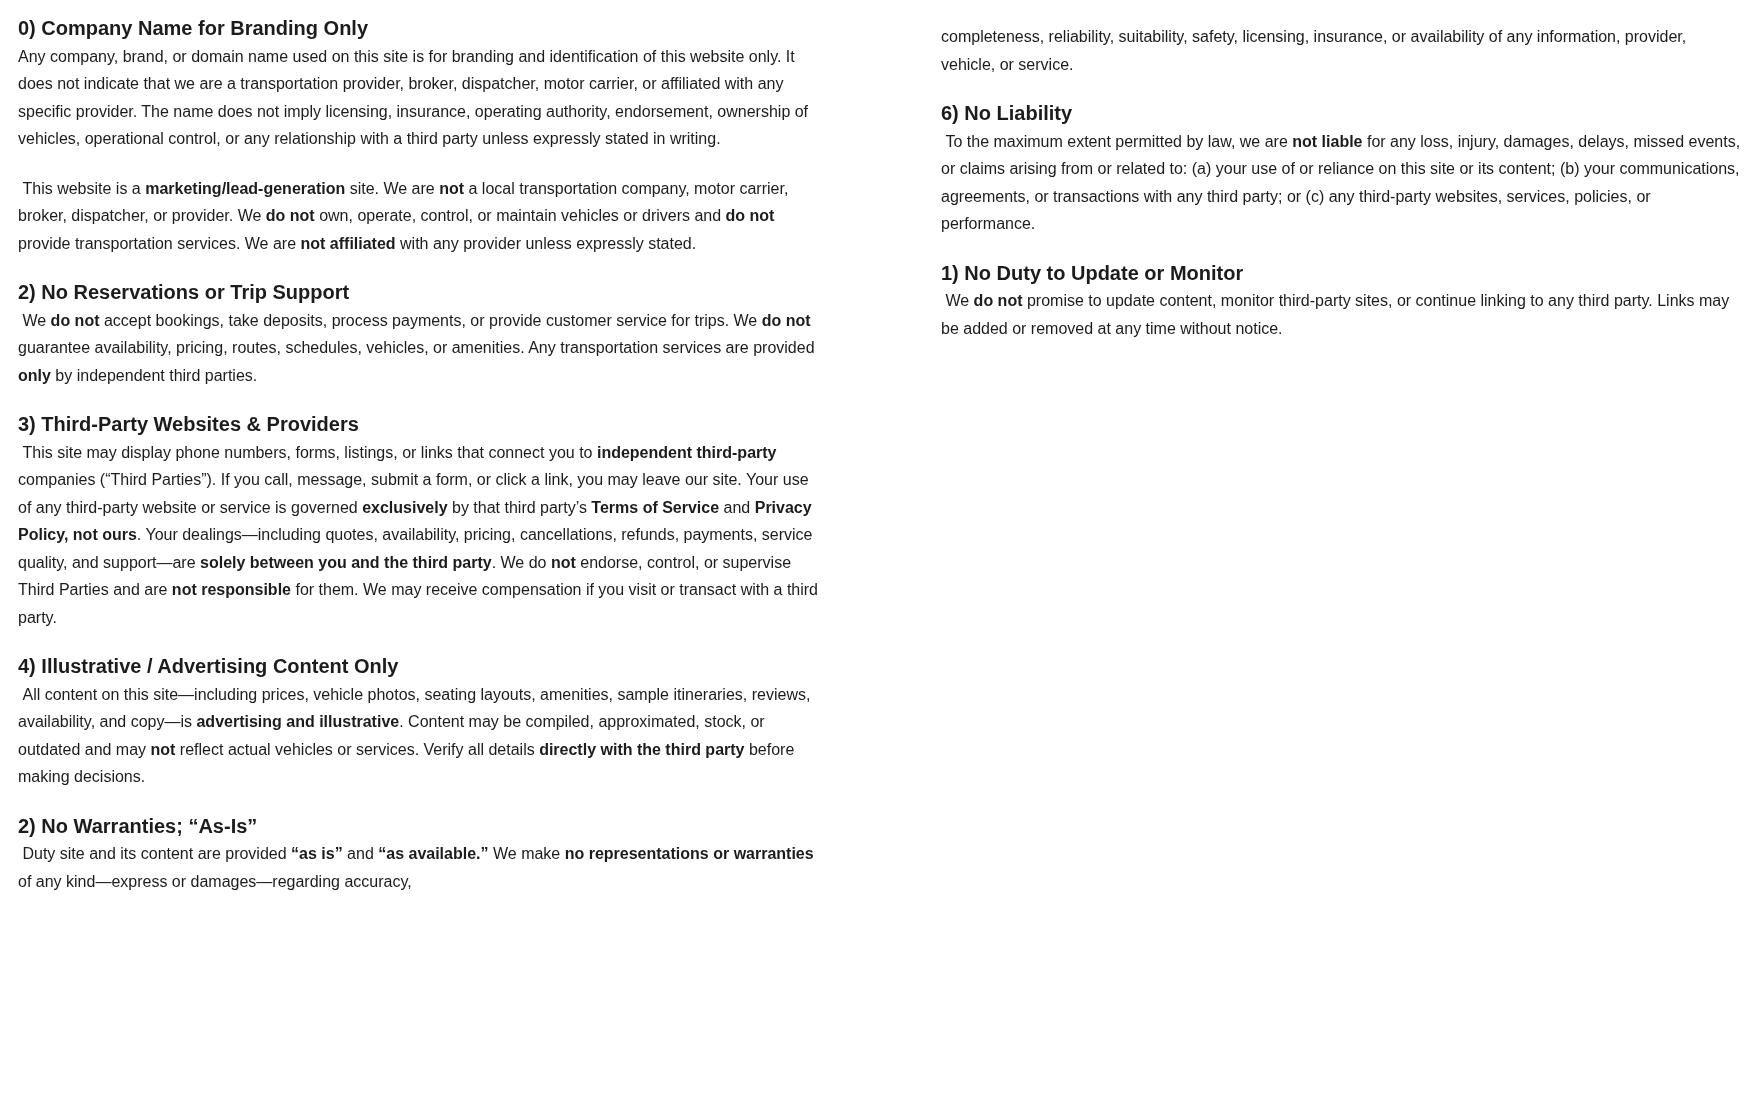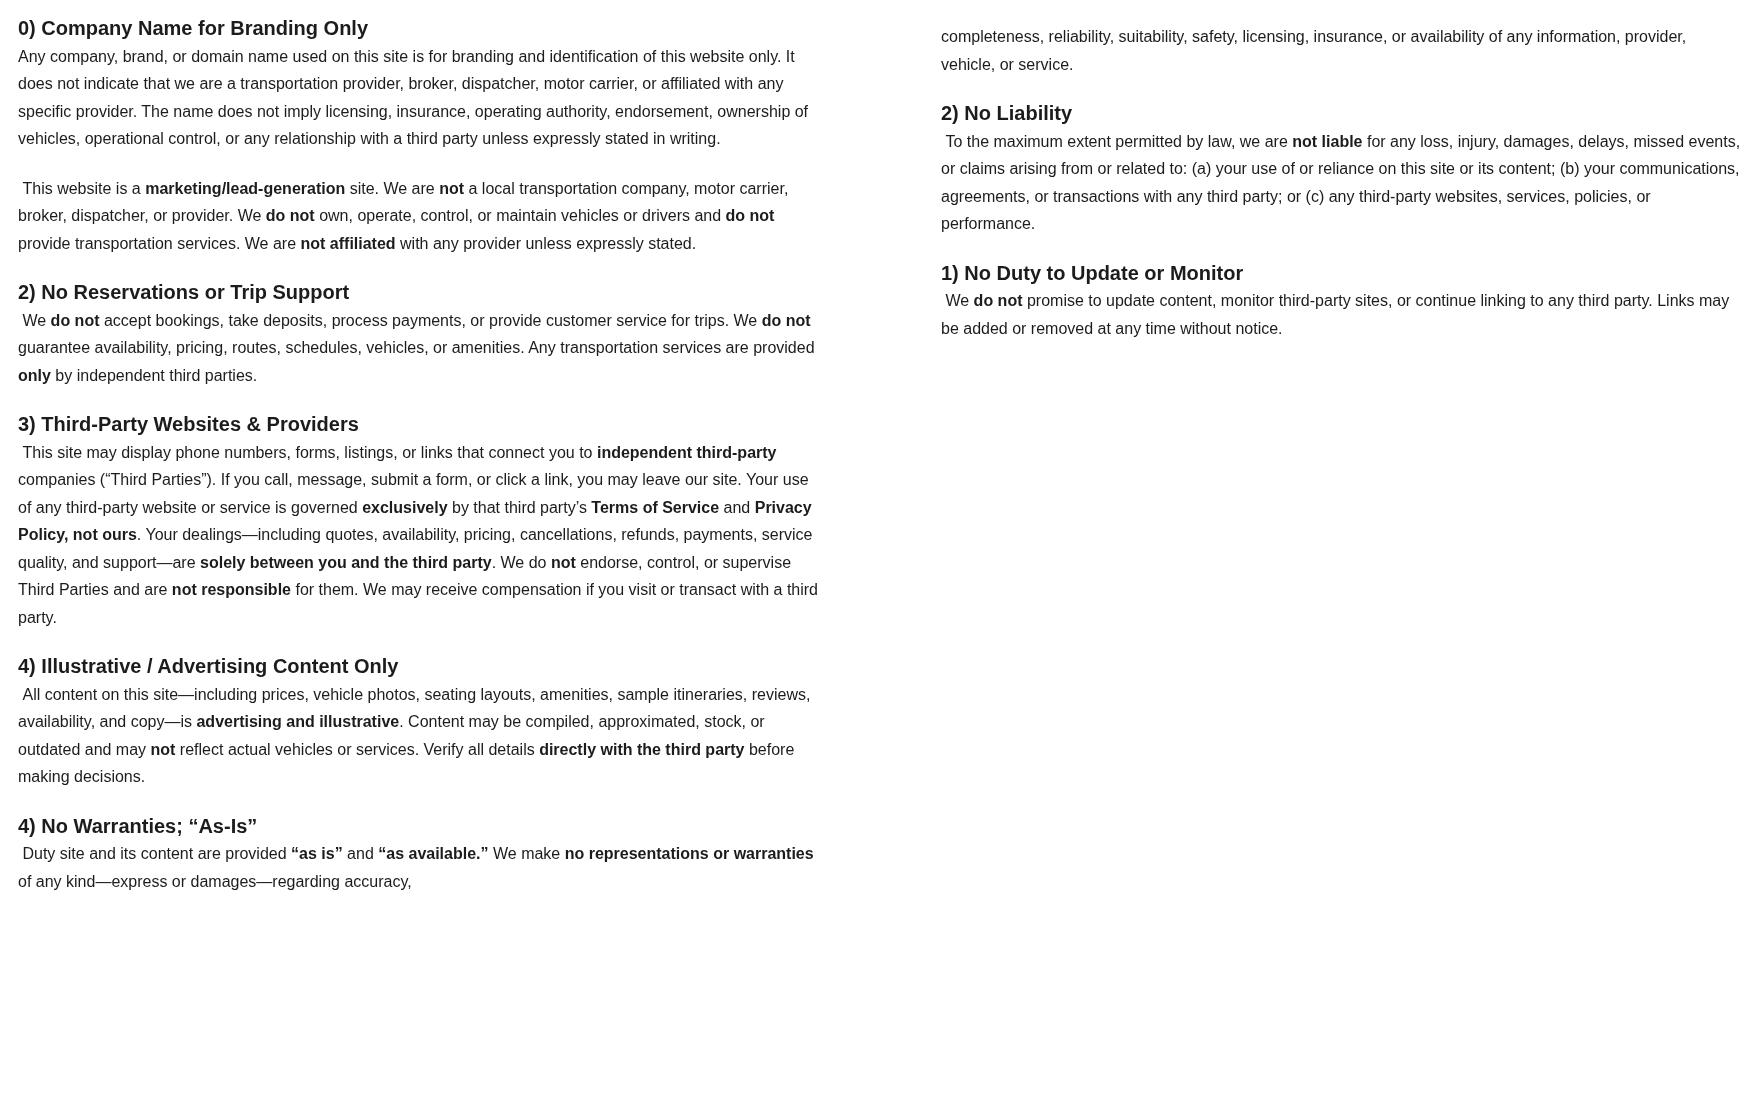--- a/index.html
+++ b/index.html
@@ -60,30 +60,30 @@
       </div>
       <div class="section">
         <h3>3) Third-Party Websites &amp; Providers</h3>
         <p><span> This site may display phone numbers, forms, listings, or links that connect you to </span><strong>independent third-party</strong><span> companies (“Third Parties”). If you call, message, submit a form, or click a link, you may leave our site. Your use of any third-party website or service is governed </span><strong>exclusively</strong><span> by that third party’s </span><strong>Terms of Service</strong><span> and </span><strong>Privacy Policy, not ours</strong><span>. Your dealings—including quotes, availability, pricing, cancellations, refunds, payments, service quality, and support—are </span><strong>solely between you and the third party</strong><span>. We do </span><strong>not</strong><span> endorse, control, or supervise Third Parties and are </span><strong>not responsible</strong><span> for them. We may receive compensation if you visit or transact with a third party.</span></p>
       </div>
       <div class="section">
         <h3>4) Illustrative / Advertising Content Only</h3>
         <p><span> All content on this site—including prices, vehicle photos, seating layouts, amenities, sample itineraries, reviews, availability, and copy—is </span><strong>advertising and illustrative</strong><span>. Content may be compiled, approximated, stock, or outdated and may </span><strong>not</strong><span> reflect actual vehicles or services. Verify all details </span><strong>directly with the third party</strong><span> before making decisions.</span></p>
       </div>
       <div class="section">
-        <h3>4) No Warranties; “As-Is”</h3>
+        <h3>2) No Warranties; “As-Is”</h3>
         <p><span> Duty site and its content are provided </span><strong>“as is”</strong><span> and </span><strong>“as available.”</strong><span> We make </span><strong>no representations or warranties</strong><span> of any kind—express or damages—regarding accuracy,</span></p>
       </div>
     </div>
   <div class="col col-right">
       <div class="section">
         <p><span>completeness, reliability, suitability, safety, licensing, insurance, or availability of any information, provider, vehicle, or service.</span></p>
       </div>
       <div class="section">
-        <h3>2) No Liability</h3>
+        <h3>6) No Liability</h3>
         <p><span> To the maximum extent permitted by law, we are </span><strong>not liable</strong><span> for any loss, injury, damages, delays, missed events, or claims arising from or related to: (a) your use of or reliance on this site or its content; (b) your communications, agreements, or transactions with any third party; or (c) any third-party websites, services, policies, or performance.</span></p>
       </div>
       <div class="section">
         <h3>1) No Duty to Update or Monitor</h3>
         <p><span> We </span><strong>do not</strong><span> promise to update content, monitor third-party sites, or continue linking to any third party. Links may be added or removed at any time without notice.</span></p>
       </div>
     </div>
 </div>
 
 </body></html>

